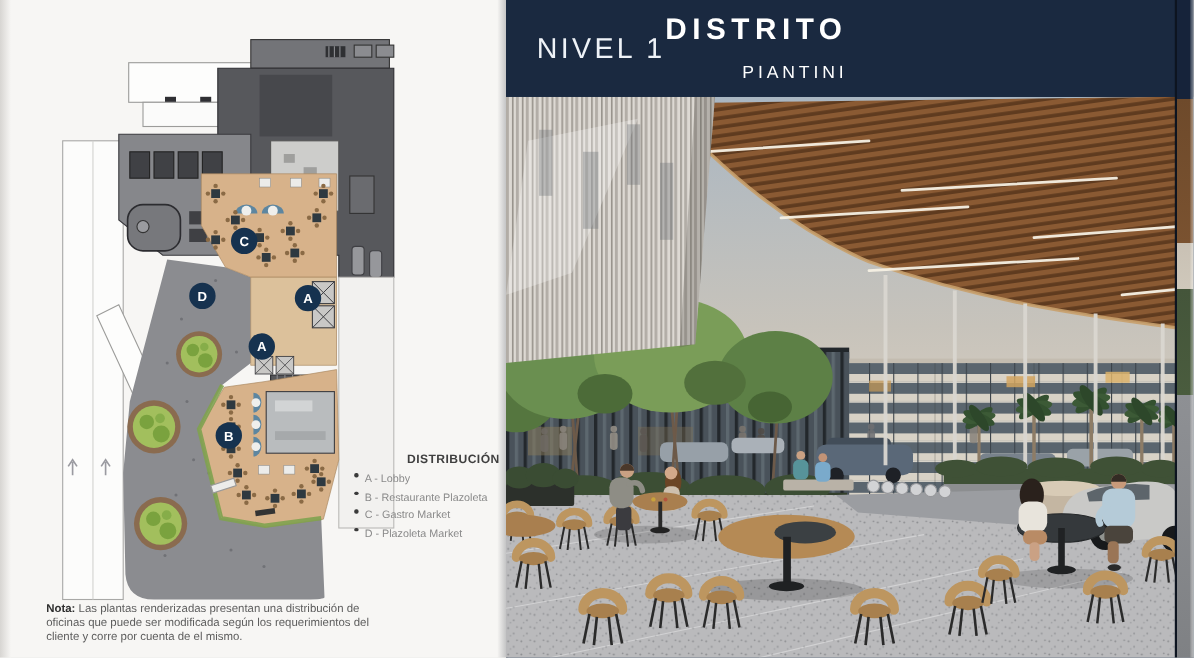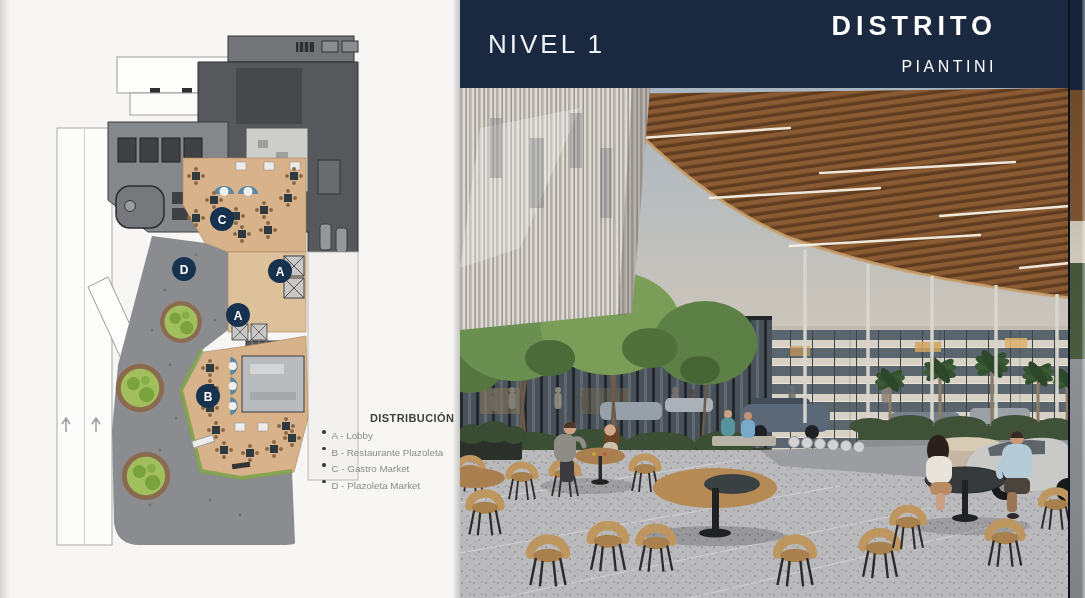--- a/index.html
+++ b/index.html
@@ -16,21 +16,21 @@
   .legend-title{font-size:11px;font-weight:bold;color:#3f3f3f;letter-spacing:.4px;margin-bottom:6px;padding-left:48px;}
   .legend ul{list-style:none;margin:0;padding:0;}
   .legend li{display:flex;align-items:flex-start;font-size:9.8px;color:#8a8a8a;margin-bottom:5.5px;}
   .bullet{width:3.5px;height:3.5px;border-radius:50%;background:#3a3a3a;margin-right:6px;flex:0 0 auto;}
   .note{position:absolute;left:42px;top:547px;width:308px;margin:0;
         font-size:10.4px;line-height:13px;color:#5d5d5d;}
   .note b{color:#2f2f2f;}
   
   .right-page{position:absolute;left:460px;top:0;width:625px;height:598px;background:#1a2940;}
   .slide-header{position:absolute;left:0;top:0;width:625px;height:88px;background:#1a2940;
-      display:flex;align-items:center;justify-content:space-between;box-sizing:border-box;
+      display:flex;align-items:center;box-sizing:border-box;
       padding:0 88px 0 28px;}
   .page-title{margin:0;color:#eef2f7;font-size:26px;font-weight:500;letter-spacing:3px;}
   .brand{text-align:right;color:#fff;}
   .brand-name{font-size:27px;font-weight:bold;letter-spacing:5px;line-height:1;}
   .brand-sub{font-size:16px;font-weight:400;letter-spacing:3.5px;margin-top:18px;}
   .rendering{position:absolute;left:0;top:88px;width:610px;height:510px;overflow:hidden;}
   
   .page-edge{position:absolute;right:0;top:0;width:15px;height:598px;
       border-left:2px solid #0d1420;
       background:linear-gradient(to bottom,
@@ -238,20 +238,24 @@
           <span class="bullet"></span>
           <span>C - Gastro Market</span>
           </li>
         <li>
           <span class="bullet"></span>
           <span>D - Plazoleta Market</span>
           </li>
       </ul>
     </div>
 
+    <p class="note">
+      <b>Nota:</b>
+      <span>Las plantas renderizadas presentan una distribución de oficinas que puede ser modificada según los requerimientos del cliente y corre por cuenta de el mismo.</span>
+    </p>
   </section>
 
   <section class="right-page">
     <header class="slide-header">
       <h1 class="page-title">NIVEL 1</h1>
       <div class="brand">
         <div class="brand-name">DISTRITO</div>
         <div class="brand-sub">PIANTINI</div>
       </div>
     </header>

